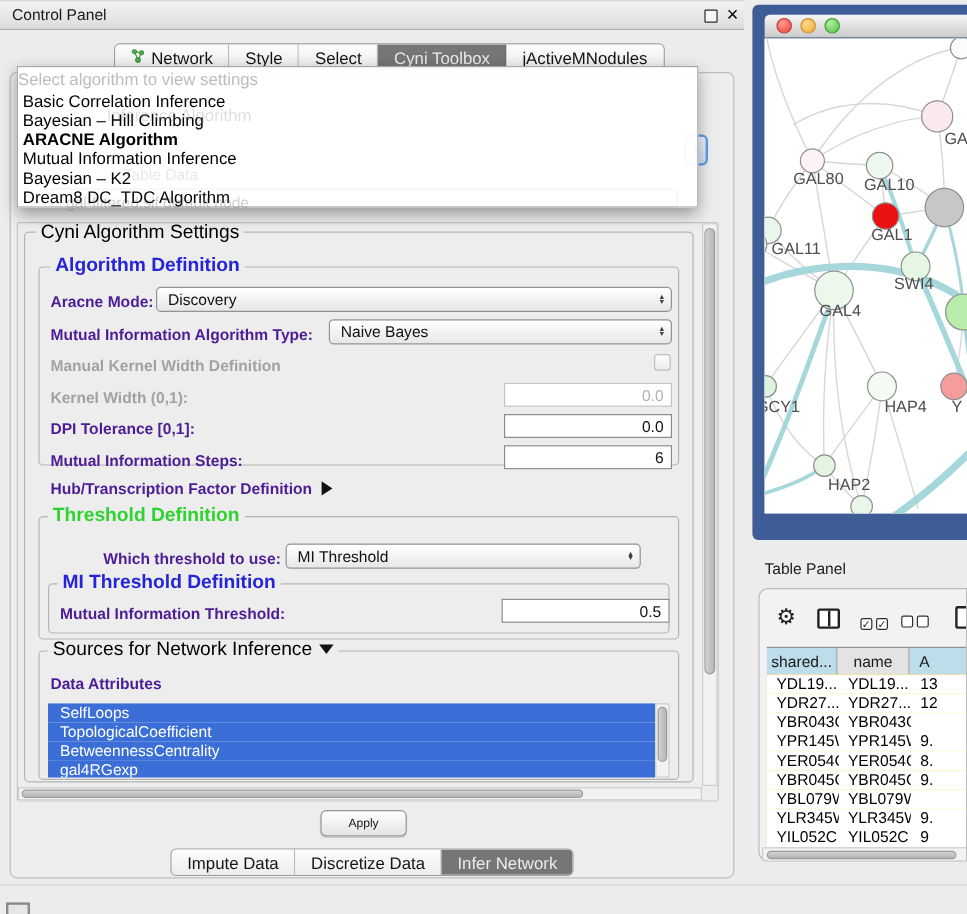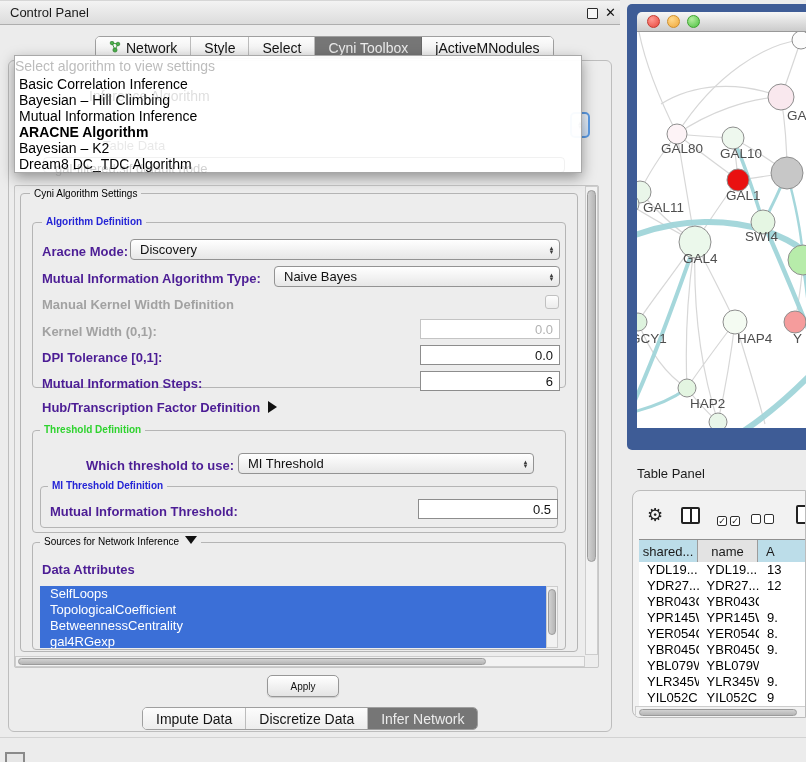--- a/index.html
+++ b/index.html
@@ -13,21 +13,21 @@
 .close-ic{position:absolute;right:4px;top:4px;font-size:13px;font-weight:bold;color:#111}
 
 .tabstrip{position:absolute;display:flex;height:23px;border:1px solid #9f9f9f;border-radius:5px;overflow:hidden;background:#f4f4f4}
 .tab{display:flex;align-items:center;gap:5px;padding:0 13px;font-size:14px;color:#141414;border-right:1px solid #bcbcbc;background:linear-gradient(#fcfcfc,#ededed);white-space:nowrap}
 .tab:last-child{border-right:none}
 .tab.sel{background:#767676;color:#ececec;border-right-color:#686868}
 
 .cp-outer{position:absolute;left:8px;top:60px;width:604px;height:672px;border:1px solid #bdbdbd;border-radius:6px;background:#ededed}
 .scrollpane{position:absolute;left:14px;top:185px;width:585px;height:483px;border:1px solid #c6c6c6;border-radius:2px;background:#ededed}
 .group{position:absolute;border:1px solid #b5b5b5;border-radius:4px}
-.legend{position:absolute;background:#ededed;padding:0 4px;font-size:10px;line-height:14px;white-space:nowrap;z-index:3}
+.legend{position:absolute;background:#ededed;padding:0 4px;font-size:16px;line-height:14px;white-space:nowrap;z-index:3}
 .legend.blue{color:#2525d6;font-weight:bold}
 .legend.green{color:#2fd32f;font-weight:bold}
 .lbl{position:absolute;font-size:13px;font-weight:bold;color:#4c1d95;white-space:nowrap}
 .lbl.dis{color:#a2a2a2}
 .combo{position:absolute;display:flex;align-items:stretch;border:1px solid #939393;border-radius:4px;background:linear-gradient(#ffffff,#e7e7e7)}
 .combo .val{flex:1;font-size:13px;color:#111;padding-left:9px;display:flex;align-items:center;overflow:hidden;white-space:nowrap}
 .combo .spin{width:15px;display:flex;flex-direction:column;align-items:center;justify-content:center;color:#3c3c3c;font-size:6px;line-height:4px}
 .tfield{position:absolute;border:1px solid #8d8d8d;background:#fff;font-size:13px;color:#111;display:flex;align-items:center;justify-content:flex-end;padding-right:6px}
 .tfield.dis{border-color:#c4c4c4;color:#b2b2b2}
 .cb{position:absolute;width:14px;height:14px;border:1px solid #c0c0c0;border-radius:3px;background:linear-gradient(#fdfdfd,#ececec)}
@@ -200,22 +200,22 @@
   <div class="focus-frag">
       <span>▲</span>
       <span>▼</span>
     </div>
 
   <div class="popup">
     <div class="phint">Select algorithm to view settings</div>
     <div id="popup-items">
         <div class="pitem">Basic Correlation Inference</div>
         <div class="pitem">Bayesian – Hill Climbing</div>
+        <div class="pitem bold">ARACNE Algorithm</div>
         <div class="pitem">Mutual Information Inference</div>
-        <div class="pitem bold">ARACNE Algorithm</div>
         <div class="pitem">Bayesian – K2</div>
         <div class="pitem">Dream8 DC_TDC Algorithm</div>
       </div>
     <span class="ghost" style="left:74px;top:32px;font-size:14px;opacity:.22">Inference Algorithm</span>
     <span class="ghost" style="left:88px;top:82px;font-size:13px;opacity:.15">Table Data</span>
     <span class="ghost" style="left:40px;top:105px;font-size:13px;opacity:.3">gal-filtered.sif default node</span>
     <span class="ghost" style="left:28px;top:101px;width:522px;height:16px;border:1px solid #999;border-radius:4px;opacity:.14"></span>
   </div>
 
   <div class="net-frame"></div>

